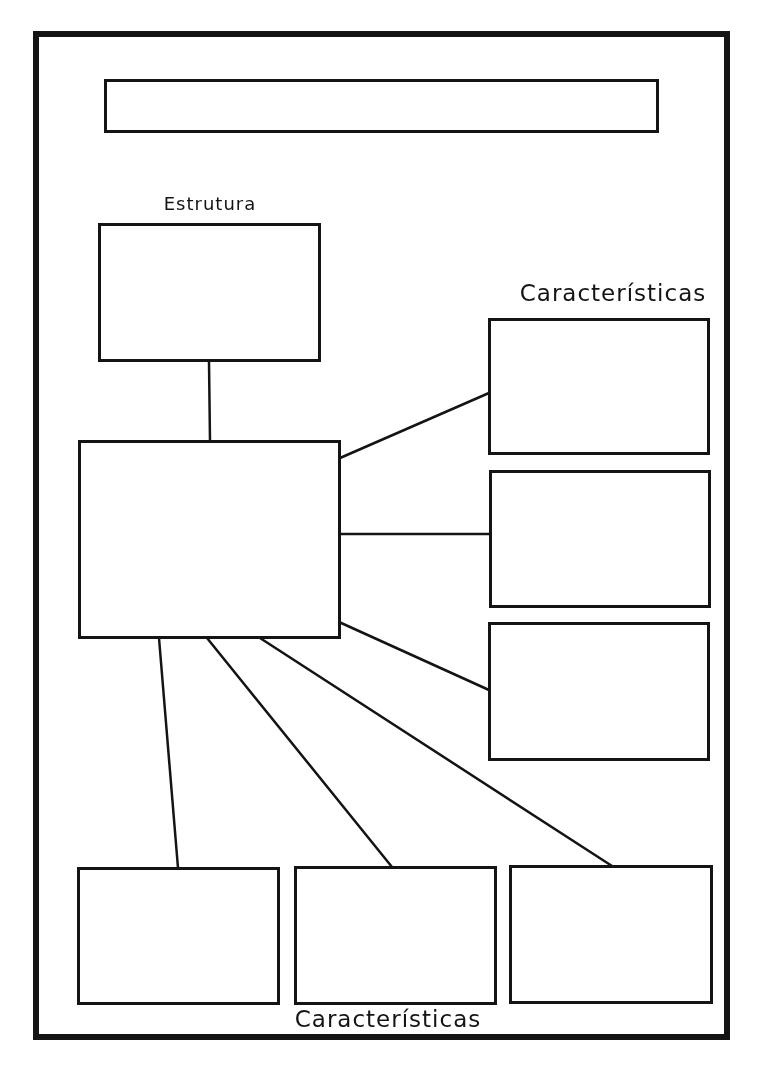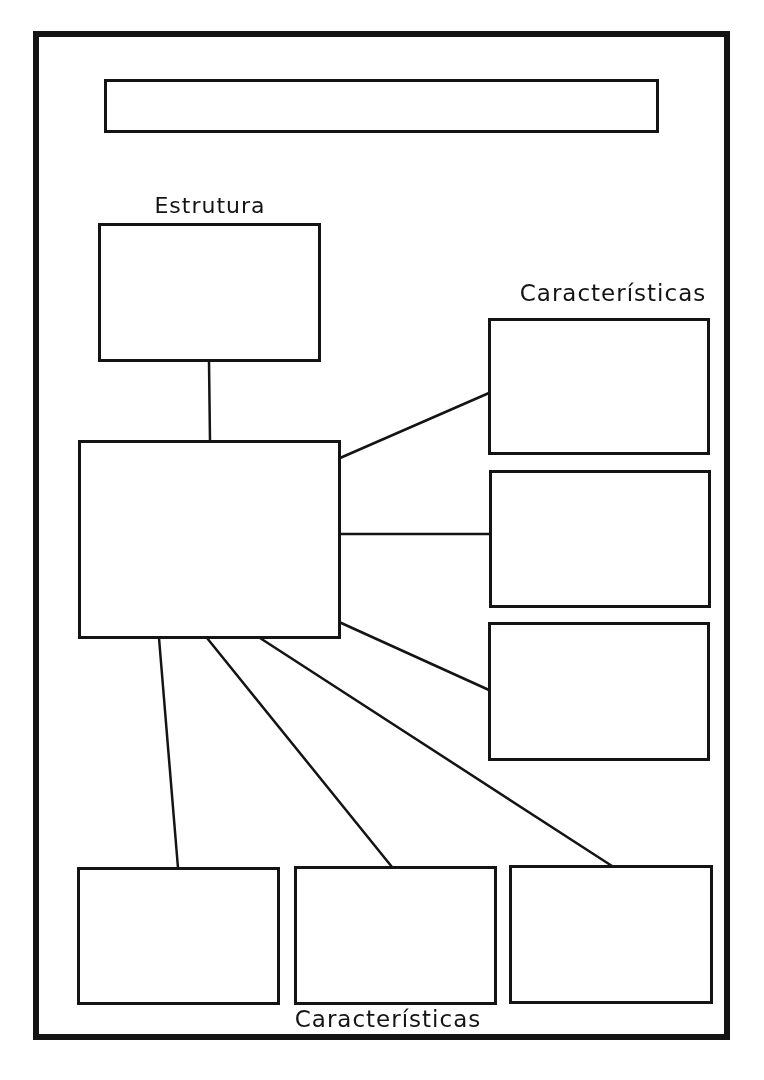--- a/index.html
+++ b/index.html
@@ -48,21 +48,21 @@
     color: #141414;
     text-align: center;
     letter-spacing: 1px;
     white-space: nowrap;
     line-height: 1.1;
   }
   .label-estrutura {
     left: 110px;
     top: 194px;
     width: 200px;
-    font-size: 22px;
+    font-size: 18px;
   }
   .label-carac-right {
     left: 493px;
     top: 281px;
     width: 240px;
     font-size: 23px;
   }
   .label-carac-bottom {
     left: 268px;
     top: 1007px;

